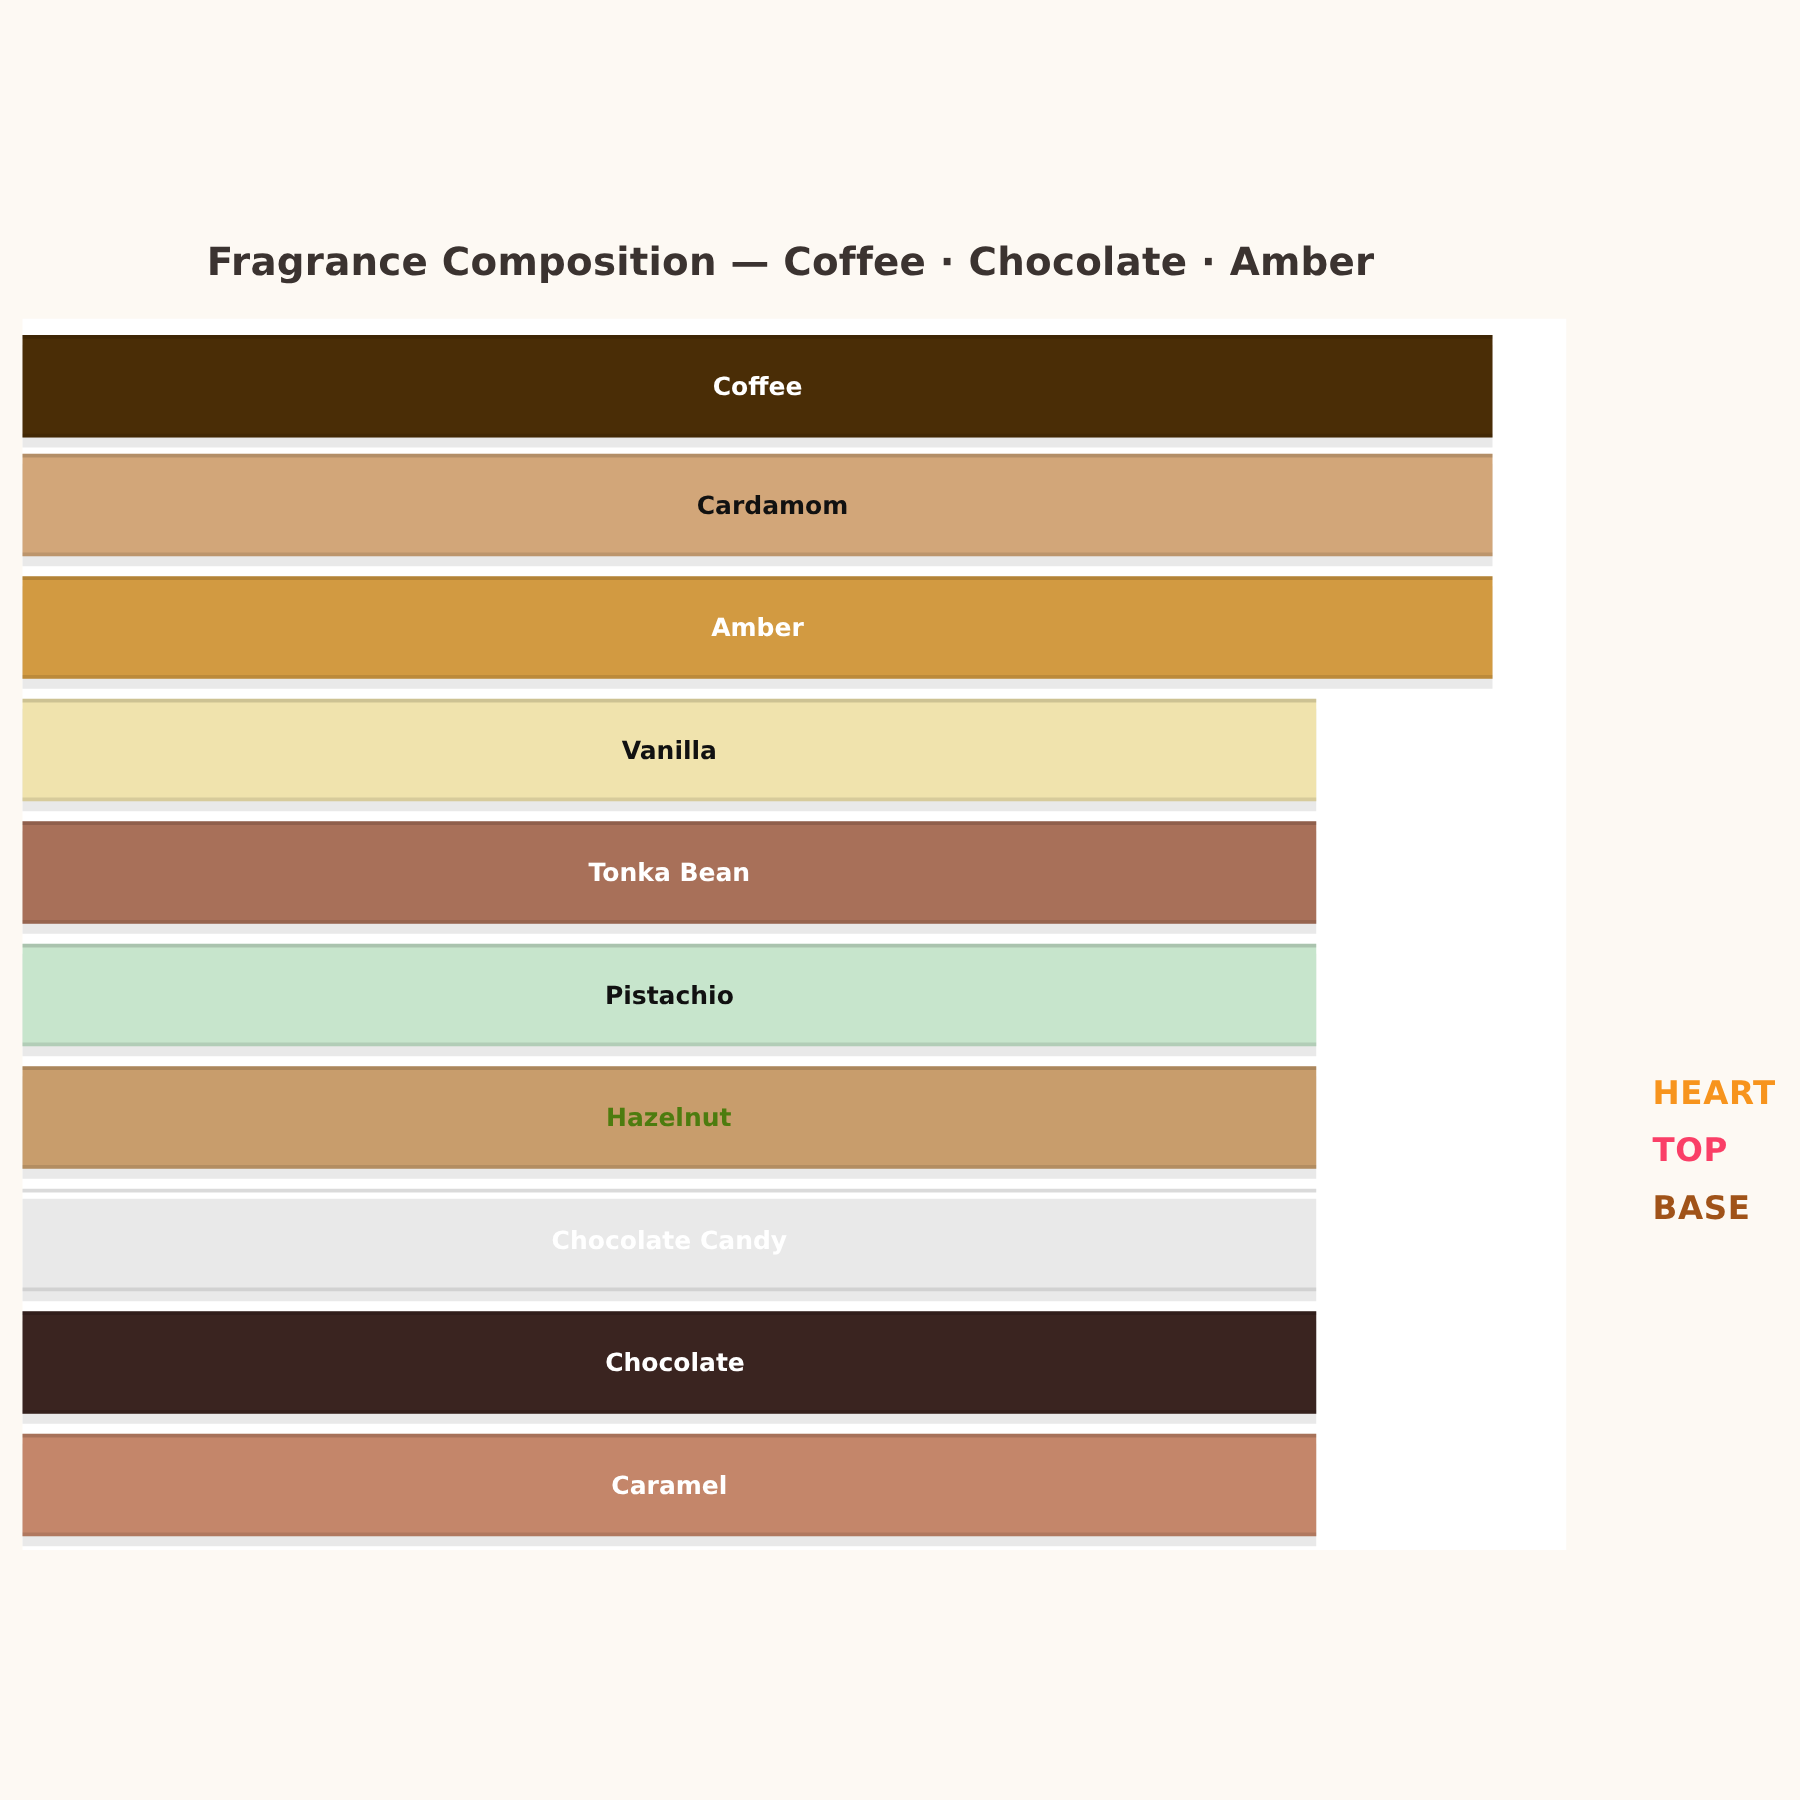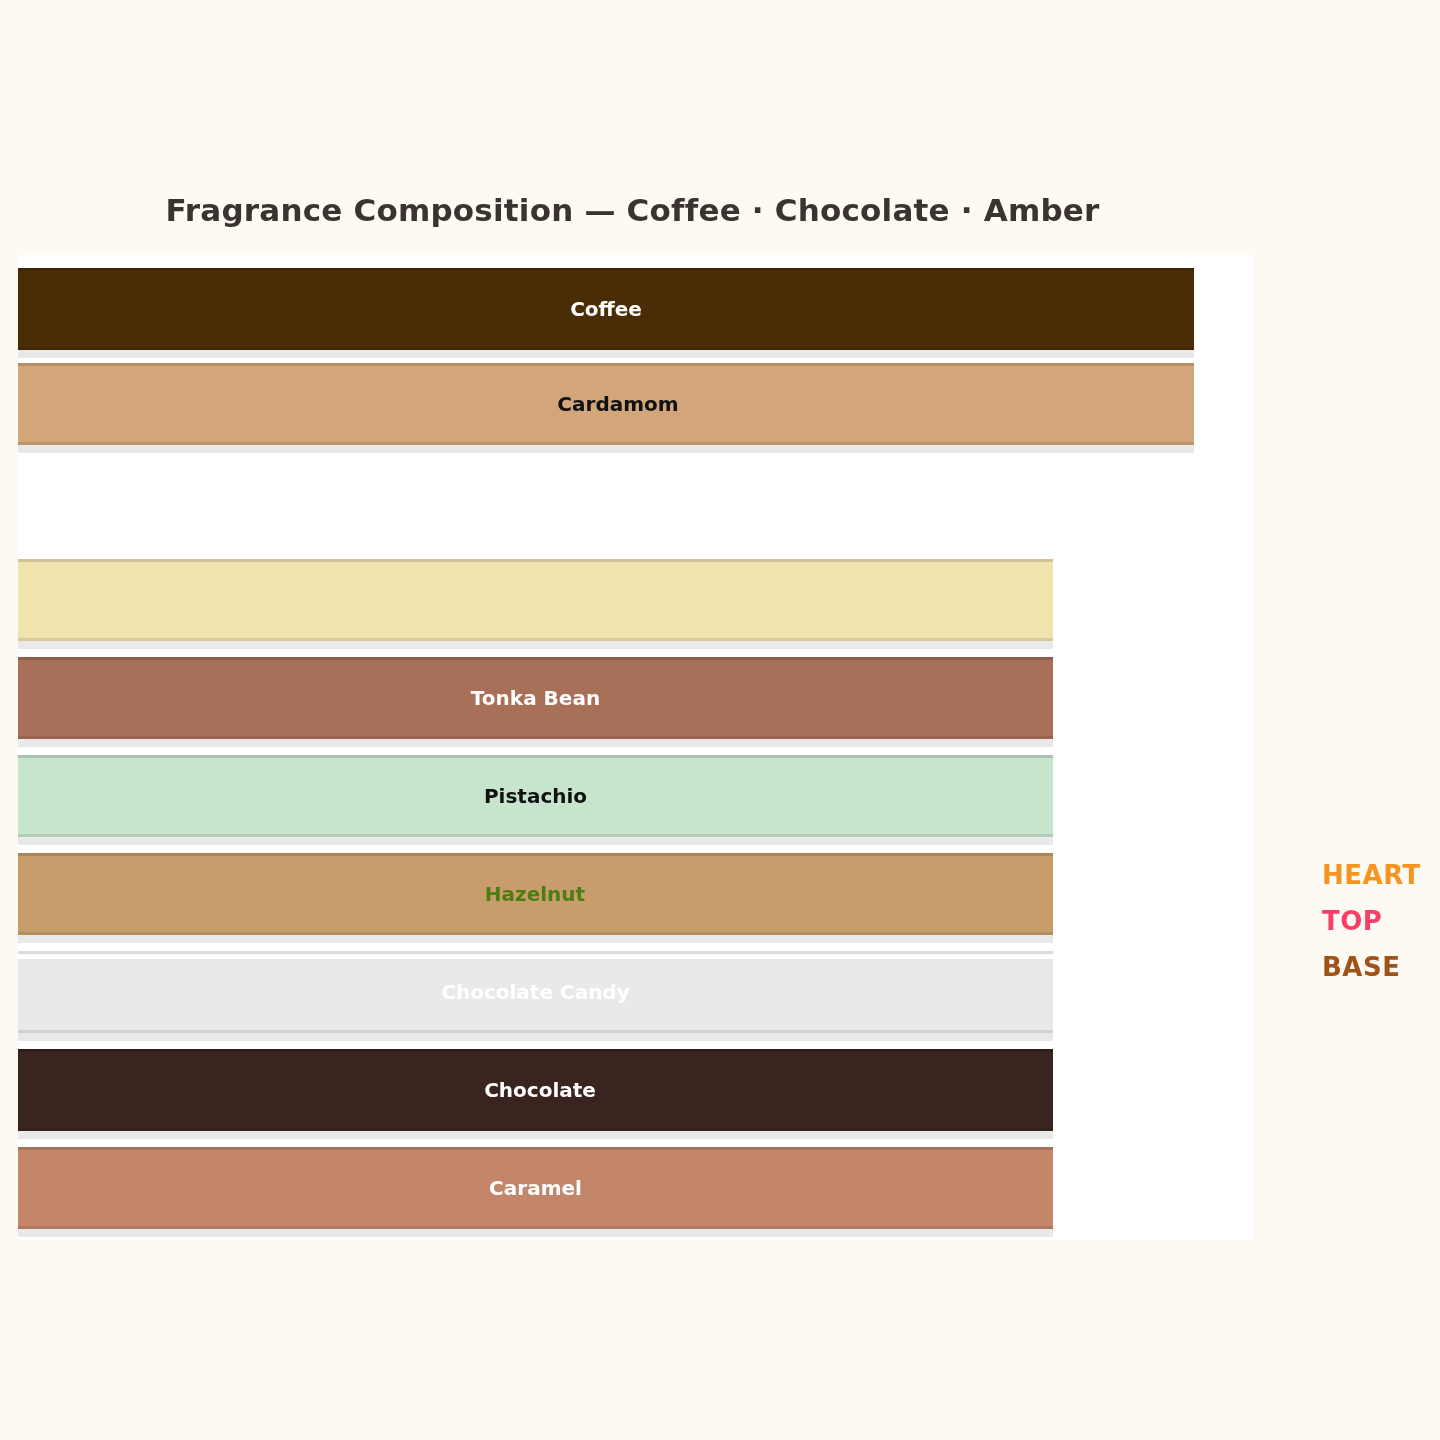--- a/index.html
+++ b/index.html
@@ -122,23 +122,29 @@
     <div class="bar-row" style="top: 0; height: 98px; margin-top: 13px;">
           <div class="bar-track" style="width: 1176px;"></div>
           <div class="bar-fill" style="width: 1176px; background: rgb(74, 45, 6);"></div>
           <div class="bar-label" style="left: 0px; width: 1176px; color: rgb(255, 255, 255);">Coffee</div>
         </div>
         <div class="bar-row" style="top: 108px; height: 98px;">
           <div class="bar-track" style="width: 1176px;"></div>
           <div class="bar-fill" style="width: 1176px; background: rgb(210, 166, 121);"></div>
           <div class="bar-label" style="left: 0px; width: 1200px; color: rgb(17, 17, 17);">Cardamom</div>
         </div>
+        <div class="bar-row" style="top: 206px; height: 98px;">
+          <div class="bar-track" style="width: 1176px;"></div>
+          <div class="bar-fill" style="width: 1176px; background: rgb(210, 154, 65);"></div>
+          <div class="bar-label" style="left: 0px; width: 1176px; color: rgb(255, 255, 255);">Amber</div>
+        </div>
         <div class="bar-row" style="top: 304px; height: 98px;">
           <div class="bar-track" style="width: 1035px;"></div>
           <div class="bar-fill" style="width: 1035px; background: rgb(240, 227, 173);"></div>
+          <div class="bar-label" style="left: 0px; width: 1035px; color: rgb(17, 17, 17);">Vanilla</div>
         </div>
         <div class="bar-row" style="top: 402px; height: 98px;">
           <div class="bar-track" style="width: 1035px;"></div>
           <div class="bar-fill" style="width: 1035px; background: rgb(168, 112, 89);"></div>
           <div class="bar-label" style="left: 0px; width: 1035px; color: rgb(255, 255, 255); border-radius: 29px;">Tonka Bean</div>
         </div>
         <div class="bar-row" style="top: 500px; height: 98px;">
           <div class="bar-track" style="width: 1035px;"></div>
           <div class="bar-fill" style="width: 1035px; background: rgb(199, 229, 204);"></div>
           <div class="bar-label" style="left: 0px; width: 1035px; color: rgb(17, 17, 17); text-align: center;">Pistachio</div>

